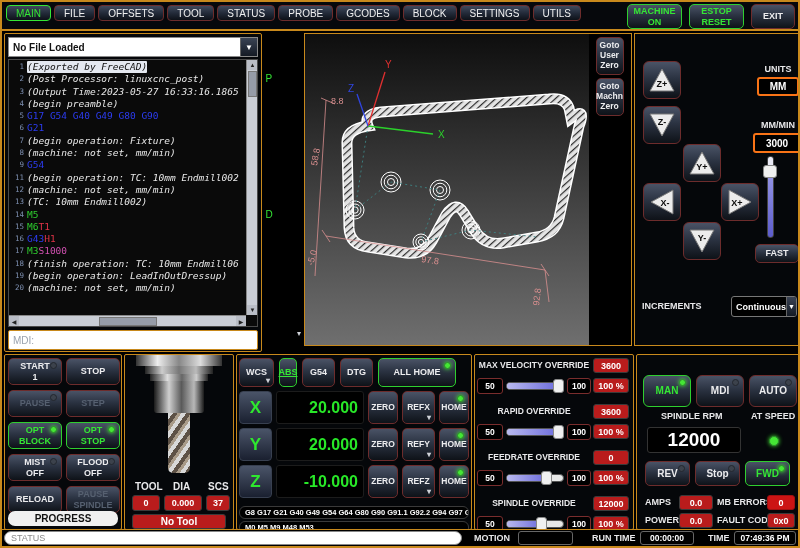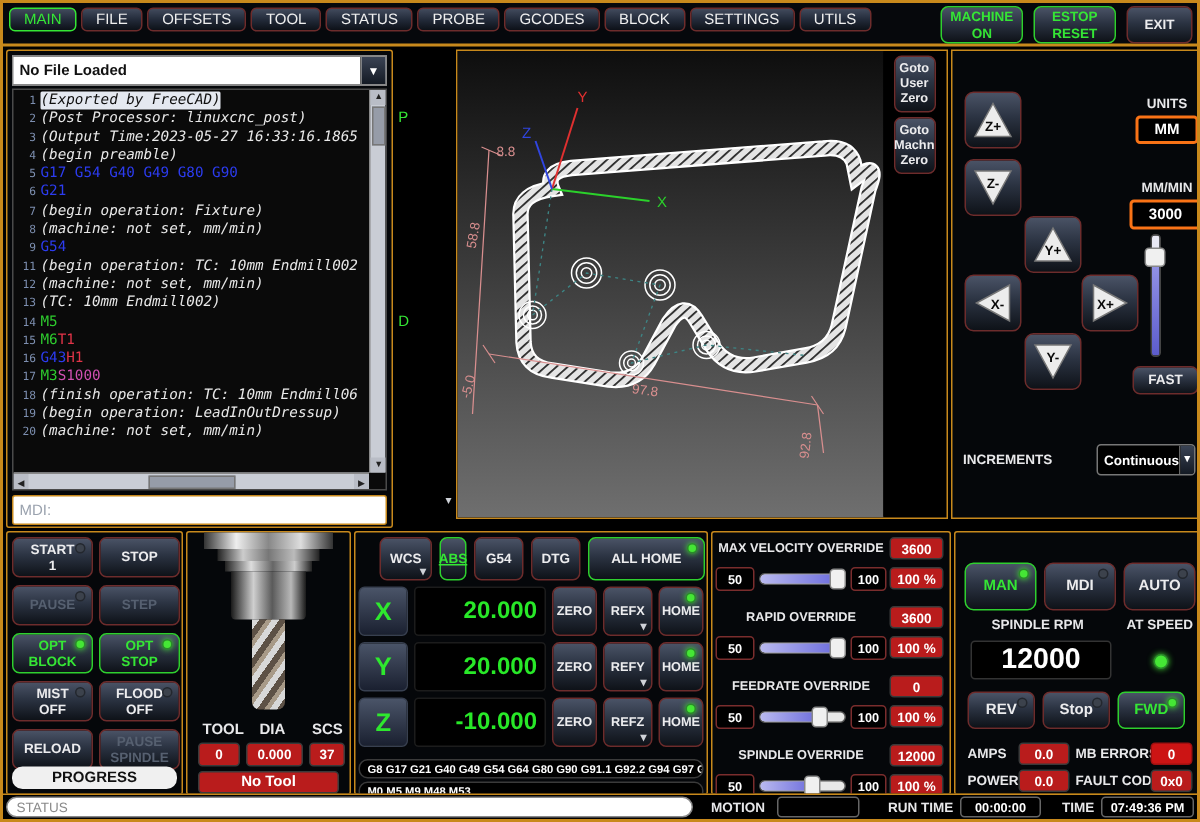--- a/index.html
+++ b/index.html
@@ -99,21 +99,21 @@
   .tf2 { width:68px; height:8px; background:linear-gradient(90deg,#222,#ccc 25%,#777 50%,#bbb 75%,#222); }
   .tf3 { width:58px; height:7px; background:linear-gradient(90deg,#222,#ddd 30%,#666 55%,#ccc 80%,#222); }
   .tbody { width:50px; height:32px; background:linear-gradient(90deg,#1a1a1a,#cfcfcf 30%,#5a5a5a 55%,#b8b8b8 80%,#1a1a1a); border-radius:0 0 3px 3px; }
   .tflute { width:22px; height:60px; background:repeating-linear-gradient(125deg,#d8d8d8 0 4px,#5d5146 4px 8px,#a89a88 8px 11px); border-radius:0 0 5px 5px; }
   .tool-lbls { position:absolute; left:0; top:126px; width:108px; display:flex; font-size:10px; }
   .tool-lbls span { font-weight:bold; color:#e8e8ea; }
   .tool-vals { position:absolute; left:0; top:140px; width:108px; height:16px; }
   .tool-name { position:absolute; left:7px; top:159px; width:94px; height:15px; font-size:10px; }
 
   .p-dro { left:234px; width:236px; }
-  .dro-top { position:absolute; left:16px; top:3px; display:flex; gap:5px; }
+  .dro-top { position:absolute; left:2px; top:3px; display:flex; gap:5px; }
   .dro-top .b { height:29px; font-size:9px; }
   .dro-axes { position:absolute; left:2px; top:36px; width:230px; }
   .dro-row { display:flex; gap:4px; margin-bottom:4px; height:33px; }
   .axis-letter { width:33px; background:linear-gradient(180deg,#4a5468,#1a2030); border:1px solid #384050; border-radius:4px; color:#2ee82e; font-size:17px; font-weight:bold; display:flex; align-items:center; justify-content:center; }
   .axis-value { flex:1; background:#000; border:1px solid #1c1c1c; border-radius:3px; color:#28e828; font-size:16px; font-weight:bold; display:flex; align-items:center; justify-content:flex-end; padding-right:5px; font-family:"Liberation Sans",sans-serif; }
   .dro-small { width:30px; font-size:8.5px; }
   .dro-ref { width:33px; font-size:8.5px; }
   .gm-line { position:absolute; left:2px; width:230px; height:13px; background:#000; border:1px solid #3a3a3a; border-radius:6px; color:#fff; font-size:7.5px; font-weight:bold; display:flex; align-items:center; padding-left:5px; white-space:nowrap; overflow:hidden; }
 
   .p-ov { left:472px; width:160px; }

